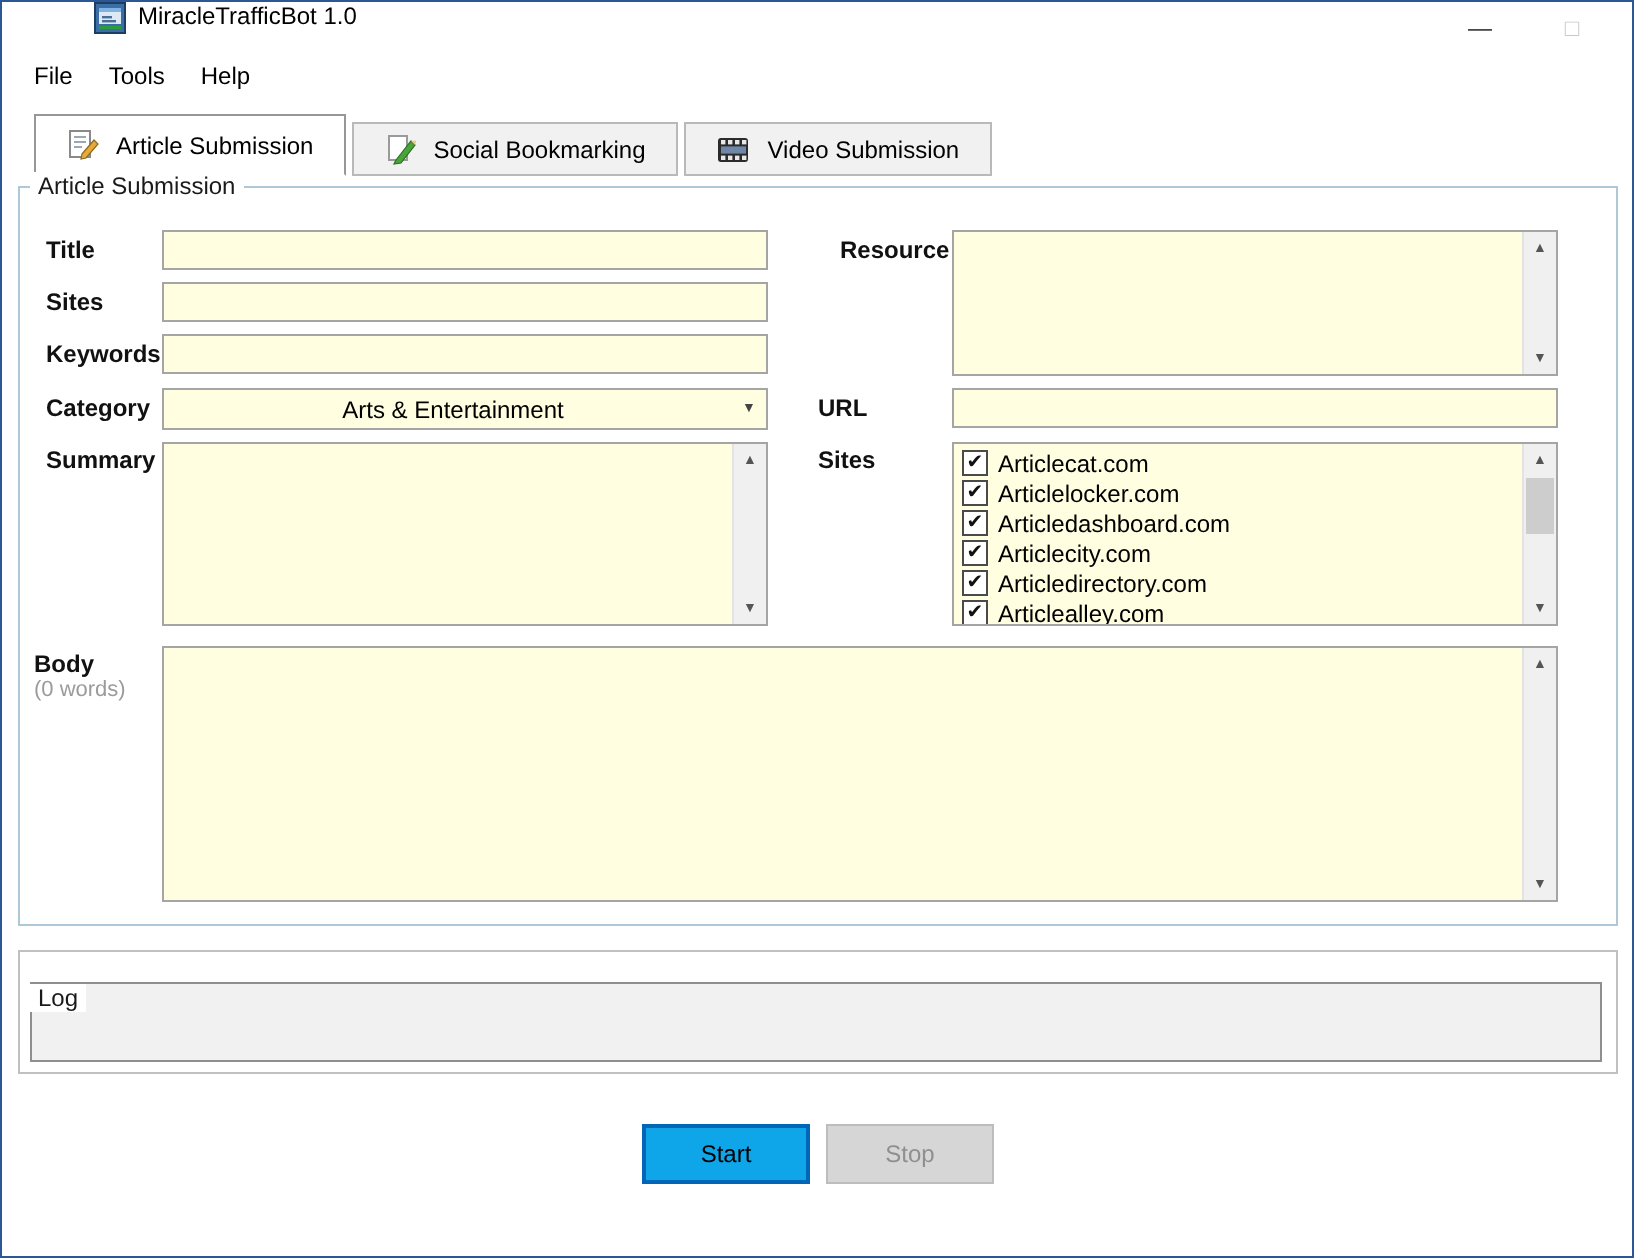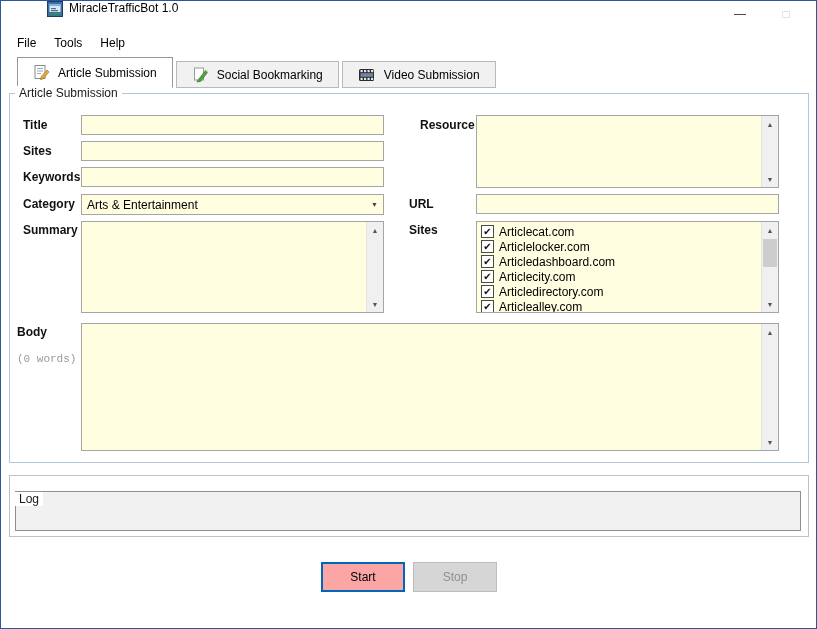--- a/index.html
+++ b/index.html
@@ -14,21 +14,21 @@
               background:#fff; display:flex; align-items:flex-start;margin-left:39px; }
   .app-icon { width:16px; height:16px; margin:0 6px 0 7px; }
   .title-text { font-size:12px; color:#000; }
   .win-controls { position:absolute; right:0; top:0; height:26px; display:flex; }
   .wbtn { width:46px; height:26px; display:flex; align-items:center; justify-content:center;
           font-size:12px; color:#333; }
   .wbtn.maximize { color:#c9c9c9; }
 
   
   .menubar { position:absolute; left:0; top:26px; width:100%; height:27px;
-             display:flex; align-items:flex-end; padding-left:7px; }
+             display:flex; align-items:flex-start; padding-left:7px; }
   .menu-item { font-size:12px; color:#000; padding:4px 9px; }
 
   
   .tabstrip { position:absolute; left:16px; top:56px; height:31px;
               display:flex; align-items:flex-end; }
   .tab { display:flex; align-items:center; gap:8px; padding:0 15px; height:27px;
          background:#f1f1f1; border:1px solid #b9b9b9; margin-right:3px;
          font-size:12px; color:#000; white-space:nowrap; }
   .tab.active { height:31px; background:#fff; border:1px solid #979797;
                 border-bottom:1px solid #fff; }
@@ -56,39 +56,39 @@
              background:#f0f0f0; border-left:1px solid #e3e3e3; }
   .sarr { position:absolute; left:0; width:16px; height:16px; display:flex;
           align-items:center; justify-content:center; font-size:7px; color:#555; }
   .sarr.up { top:0; }
   .sarr.down { bottom:0; }
   .sthumb { position:absolute; left:1px; top:17px; width:14px; height:28px; background:#cdcdcd; }
 
   
   .combo { position:absolute; background:#fffee1; border:1px solid #a5a5a5;
            height:21px; font-size:12px; color:#000; display:flex; align-items:center; }
-  .combo .combo-text { padding-left:5px; flex:1; }
+  .combo .combo-text { padding-left:5px; flex:1;text-align:center; }
   .combo .combo-arrow { width:17px; text-align:center; font-size:7px; color:#444; }
 
   
   .siteslist { position:absolute; background:#fffee1; border:1px solid #a5a5a5; overflow:hidden; }
   .site-rows { position:absolute; left:0; top:0; right:17px; bottom:0; padding:2px 0 0 4px; }
   .site-row { display:flex; align-items:center; gap:5px; height:15px; }
   .checkbox { width:13px; height:13px; background:#fff; border:1px solid #4a4a4a;
               font-size:10px; line-height:11px; text-align:center; color:#111; flex:0 0 13px; }
   .site-label { font-size:12px; color:#000; white-space:nowrap; }
 
   
   .logbox { position:absolute; background:#f1f1f1; border:1px solid #8f8f8f; }
 
   
   .btn { position:absolute; width:84px; height:30px; font-size:12px;
          display:flex; align-items:center; justify-content:center;
          font-family:"Liberation Sans",sans-serif; }
-  .btn.start { background:#fca5a5; border:2px solid #0067b8; color:#000; }
+  .btn.start { background:#0ea5e9; border:2px solid #0067b8; color:#000; }
   .btn.stop  { background:#d6d6d6; border:1px solid #bdbdbd; color:#8f8f8f; }
 </style>
 </head>
 <body>
 
 <div class="window">
 
   <div class="titlebar">
     <svg class="app-icon" viewBox="0 0 16 16">
       <rect x="0.5" y="0.5" width="15" height="15" fill="#3a6ea5" stroke="#1d3e63"></rect>
@@ -216,21 +216,21 @@
       </div>
     </div>
     <div class="vscroll">
       <div class="sarr up">▲</div>
       <div class="sthumb"></div>
       <div class="sarr down">▼</div>
     </div>
   </div>
 
   <span class="lbl" style="left:16px; top:324px;">Body</span>
-  <span class="subnote" style="left:16px; top:352px;font-family:Liberation Mono, monospace;">(0 words)</span>
+  <span class="subnote" style="left:16px; top:338px;">(0 words)</span>
   <div class="areawrap" style="left:80px; top:322px; width:698px; height:128px;">
     <textarea style=""></textarea>
     <div class="vscroll">
       <div class="sarr up">▲</div>
       <div class="sarr down">▼</div>
     </div>
   </div>
 
   <span class="group-label" style="left:14px; top:467px;margin-top:24px;">Log</span>
   <div class="groupbox" style="left:8px; top:474px; width:800px; height:62px; border-color:#c0c0c0;"></div>

